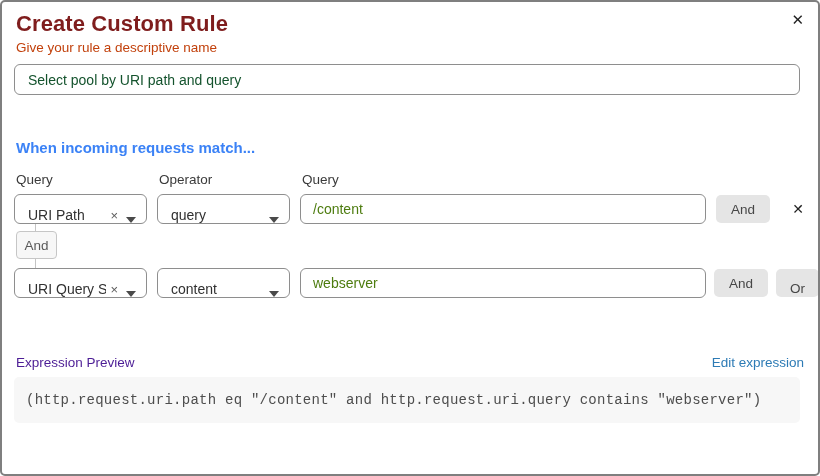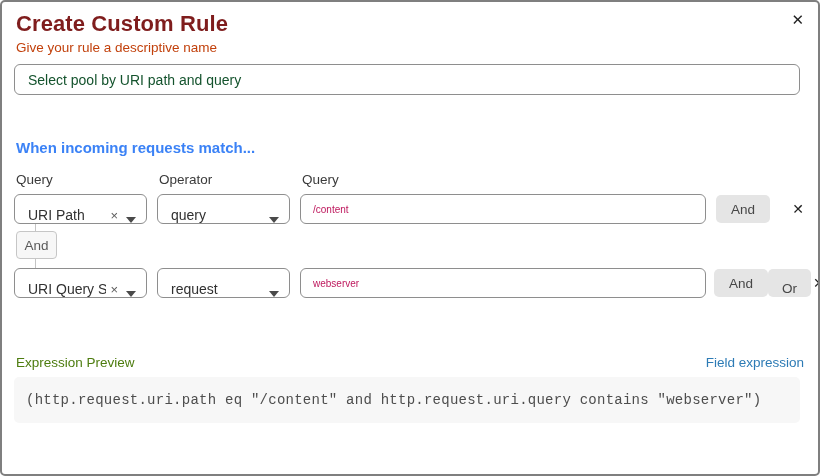--- a/index.html
+++ b/index.html
@@ -74,37 +74,37 @@
     width: 0; height: 0; flex: none;
     border-left: 5px solid transparent;
     border-right: 5px solid transparent;
     border-top: 6px solid #4a4a4a;
     margin-top: 1px;
   }
 
   .value-input {
     height: 30px; flex: none;
     border: 1px solid #8e8e8e; border-radius: 6px;
-    padding: 0 12px; font-size: 10px; color: #be185d;
+    padding: 0 12px; font-size: 14px; color: #4d7c0f;
     font-family: "Liberation Sans", "DejaVu Sans", sans-serif;
     outline: none; background: #fff;
   }
   .value-w-1 { width: 406px; }
   .value-w-2 { width: 406px; }
 
   .logic-btn {
     height: 28px; flex: none;
     background: #e5e5e5; border: none; border-radius: 5px;
     font-size: 13.5px; color: #474747; cursor: pointer;
     padding: 0 15px;
     font-family: "Liberation Sans", "DejaVu Sans", sans-serif;
   }
   .row1 .and-btn { margin-left: 10px; }
   .row2 .and-btn { margin-left: 8px; }
-  .or-btn { padding: 12px 14px; }
+  .or-btn { margin-left: 8px; padding: 12px 14px; }
 
   .delete-btn {
     margin-left: auto; flex: none;
     background: none; border: none; cursor: pointer;
     font-size: 14px; font-weight: bold; color: #1f1f1f;
     padding: 2px 2px; line-height: 16px;
     font-family: "DejaVu Sans", sans-serif;
   }
 
   
@@ -116,21 +116,21 @@
     position: absolute; top: 7px; left: 2px;
     width: 41px; height: 28px;
     background: #f7f7f7; border: 1px solid #c6c6c6; border-radius: 4px;
     font-size: 13.5px; color: #595959;
     display: flex; align-items: center; justify-content: center;
     cursor: default;
   }
 
   
   .expr-header { display: flex; justify-content: space-between; align-items: baseline; margin: 56px 2px 0 2px; }
-  .expr-label { font-size: 13.5px; line-height: 17px; color: #4d7c0f; }
+  .expr-label { font-size: 13.5px; line-height: 17px; color: #4c1d95; }
   .expr-edit-link { font-size: 13.5px; color: #2d7bb5; text-decoration: none; cursor: pointer; }
   .expr-code {
     margin-top: 6px; width: 786px; height: 46px;
     background: #f7f7f7; border-radius: 5px;
     display: flex; align-items: center;
     padding: 0 12px;
     font-family: "Liberation Mono", "DejaVu Sans Mono", monospace;
     font-size: 14px; letter-spacing: 0.25px; color: #4d4d4d;
     white-space: nowrap; overflow: hidden;
   }
@@ -175,28 +175,28 @@
     <div class="conn-line bottom"></div>
   </div>
 
   <div class="cond-row row2">
     <div class="select-control">
       <span class="sel-text">URI Query St...</span>
       <span class="clear-x">×</span>
       <span class="caret"></span>
     </div>
     <div class="select-control">
-      <span class="sel-text">request</span>
+      <span class="sel-text">content</span>
       <span class="caret"></span>
     </div>
     <input class="value-input value-w-2" type="text" value="webserver" style="">
     <button class="logic-btn and-btn">And</button>
     <button class="logic-btn or-btn">Or</button>
     <button class="delete-btn">✕</button>
   </div>
 
   <div class="expr-header">
     <div class="expr-label">Expression Preview</div>
-    <a class="expr-edit-link">Field expression</a>
+    <a class="expr-edit-link">Edit expression</a>
   </div>
   <div class="expr-code">(http.request.uri.path eq "/content" and http.request.uri.query contains "webserver")</div>
 
 </div>
 
 </body></html>

